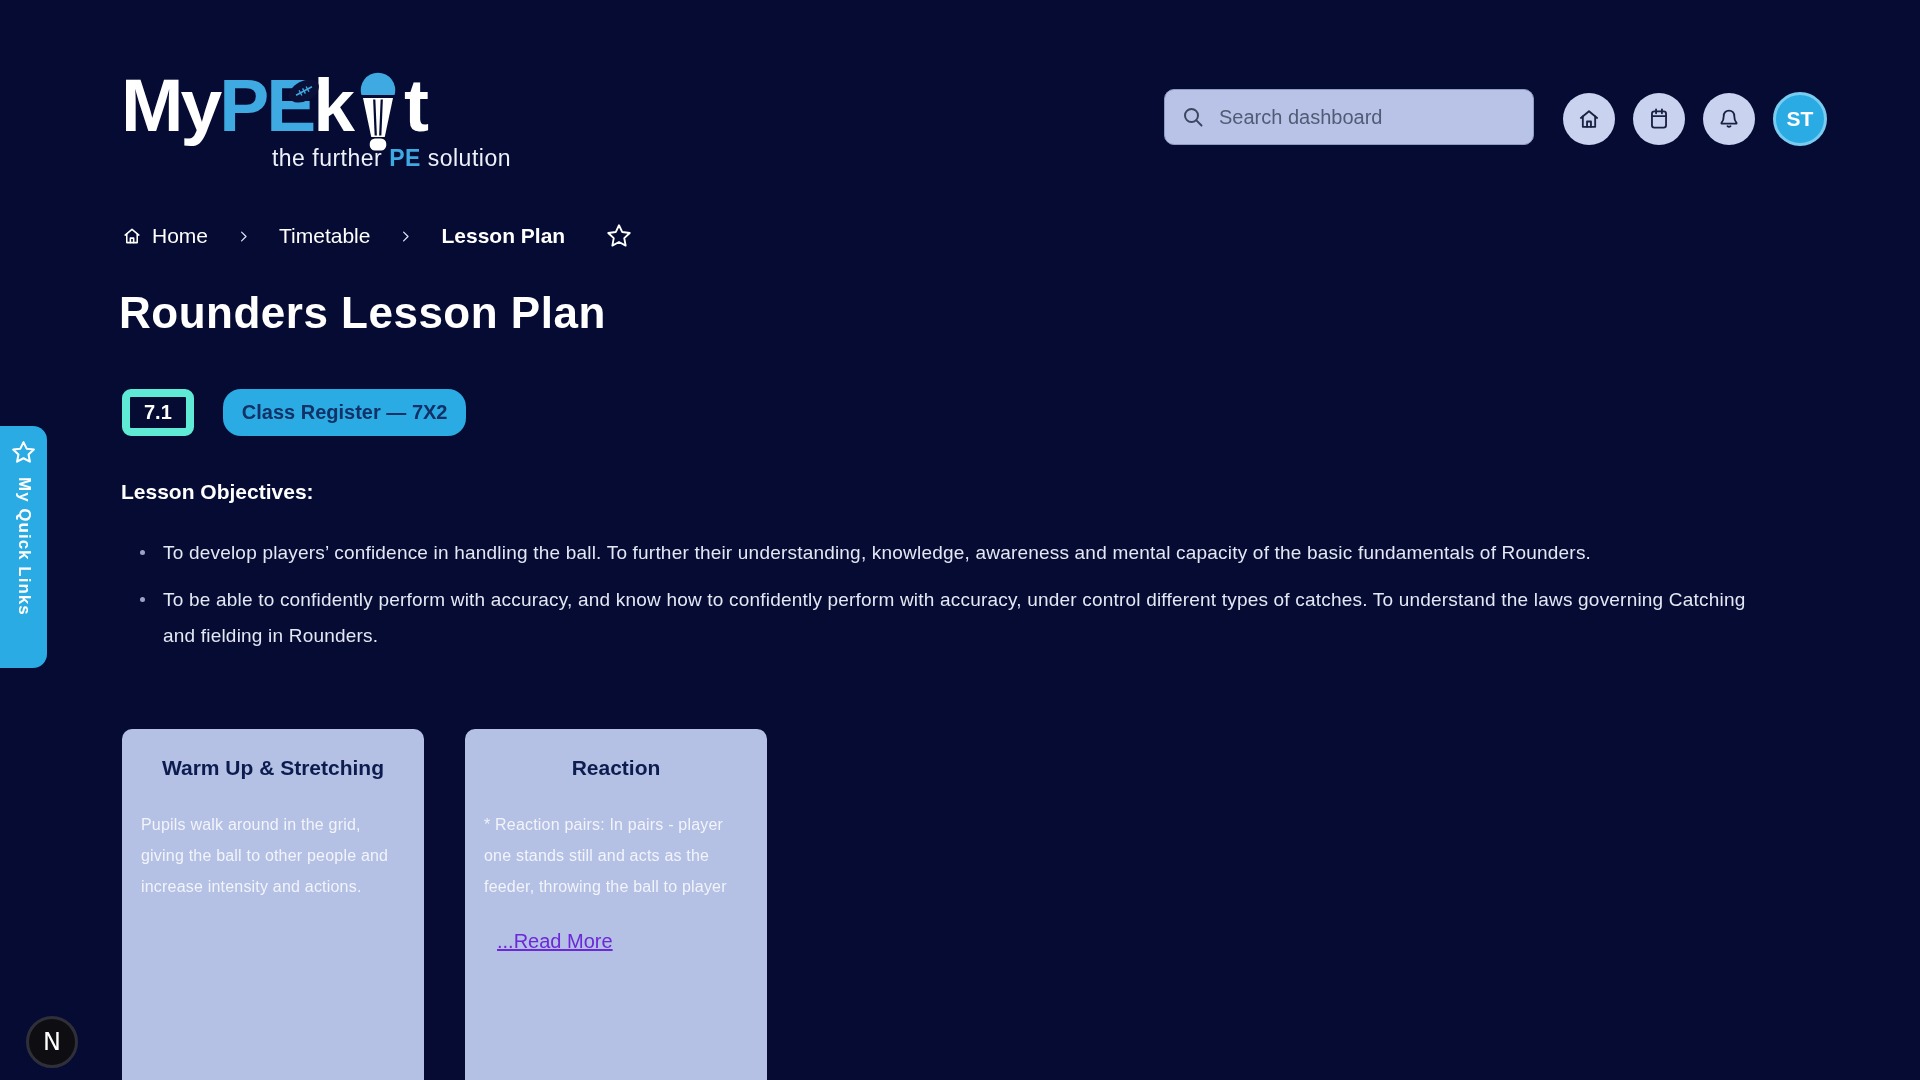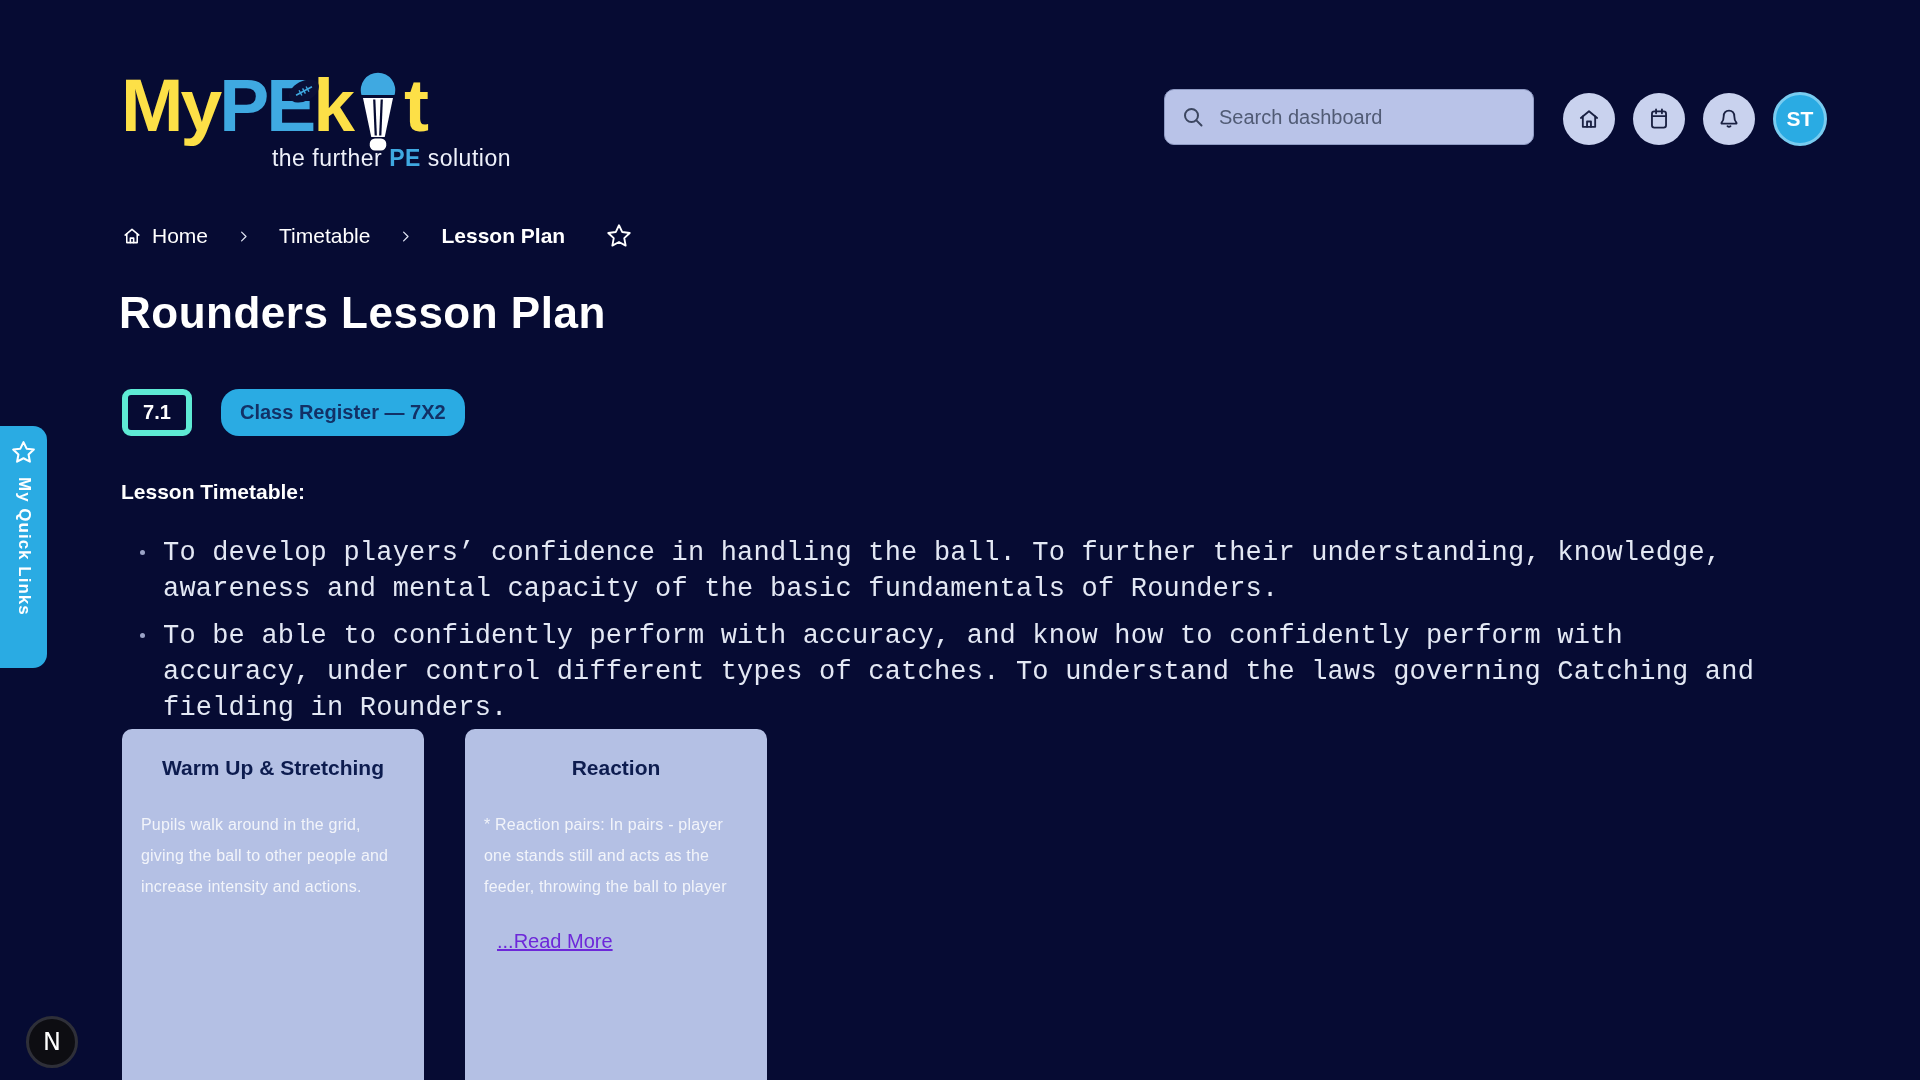--- a/index.html
+++ b/index.html
@@ -7,21 +7,21 @@
   body {
     background:#060b33;
     font-family:"Liberation Sans","DejaVu Sans",sans-serif;
     color:#ffffff;
     position:relative;
   }
 
   
   .logo { position:absolute; left:121px; top:58px; width:390px; }
   .logotype { font-size:75px; font-weight:bold; letter-spacing:-3px; line-height:95px; white-space:pre; position:relative; display:flex; align-items:flex-end; }
-  .logotype .white { color:#fde047; }
+  .logotype .white { color:#ffffff; }
   .logotype .blue  { color:#3fa9e1; }
   .rugby-ball { position:absolute; left:166px; top:22px; width:34px; height:22px; transform:rotate(-28deg); pointer-events:none; }
   .shuttle { display:inline-block; width:46px; height:90px; margin:0 3px -2px 3px; }
   .tagline { margin-top:-8px; text-align:right; font-size:23px; letter-spacing:0.5px; color:#eef1fa; white-space:pre; }
   .tagline .blue { color:#3fa9e1; font-weight:bold; }
 
   .search-wrap {
     position:absolute; left:1164px; top:89px; width:370px; height:56px;
     background:#b9c3e8; border:1px solid #8f9bc4; border-radius:10px;
     display:flex; align-items:center; padding:16px 16px; gap:14px;
@@ -52,36 +52,36 @@
   .crumb { display:flex; align-items:center; gap:9px; color:#ffffff; cursor:pointer; }
   .crumb-sep { color:#dfe3f2; display:flex; align-items:center; }
   .crumb-current { font-weight:bold; }
   .crumb-star { margin-left:12px; color:#ffffff; cursor:pointer; display:flex; }
 
   
   .page-title { position:absolute; left:119px; top:288px; font-size:44px; font-weight:bold; letter-spacing:0.5px; color:#ffffff; }
 
   .badge-row { position:absolute; left:122px; top:389px; display:flex; align-items:center; gap:29px; }
   .badge-group {
-    min-width:70px; height:47px; border:6px solid #5eead4; border-radius:9px;
+    min-width:70px; height:47px; border:8px solid #5eead4; border-radius:9px;
     display:flex; align-items:center; justify-content:center;
     font-size:20px; font-weight:bold; color:#ffffff; padding:0 14px;
   }
   .badge-register {
     height:47px; background:#2aabe3; border-radius:18px;
     display:flex; align-items:center; justify-content:center;
     font-size:20px; font-weight:bold; color:#123166; padding:0 19px; cursor:pointer;
   }
 
   
   .objectives-heading { position:absolute; left:121px; top:480px; font-size:21px; font-weight:bold; color:#ffffff; }
   .objectives-list { position:absolute; left:138px; top:535px; width:1630px; list-style:none; }
   .objectives-list li {
     position:relative; padding-left:25px; margin-bottom:11px;
-    font-size:27px; line-height:36px; letter-spacing:0.2px; color:#e3e8f4;font-family:Liberation Mono, monospace;
+    font-size:19px; line-height:36px; letter-spacing:0.2px; color:#e3e8f4;
   }
   .objectives-list li::before {
     content:""; position:absolute; left:2px; top:15px;
     width:5px; height:5px; border-radius:50%; background:#9aa3c6;
   }
 
   
   .cards { position:absolute; left:122px; top:729px; display:flex; gap:41px; }
   .card {
     width:302px; height:420px; background:#b4c0e4; border-radius:10px;
@@ -205,21 +205,21 @@
   </span>
 </div>
 
 <h1 class="page-title">Rounders Lesson Plan</h1>
 
 <div class="badge-row">
   <div class="badge-group">7.1</div>
   <div class="badge-register">Class Register — 7X2</div>
 </div>
 
-<div class="objectives-heading">Lesson Timetable:</div>
+<div class="objectives-heading">Lesson Objectives:</div>
 <ul class="objectives-list">
   <li>To develop players’ confidence in handling the ball. To further their understanding, knowledge, awareness and mental capacity of the basic fundamentals of Rounders.</li>
   <li>To be able to confidently perform with accuracy, and know how to confidently perform with accuracy, under control different types of catches. To understand the laws governing Catching and fielding in Rounders.</li>
 </ul>
 
 <div class="cards">
   <div class="card">
     <div class="card-title">Warm Up &amp; Stretching</div>
     <div class="card-body">Pupils walk around in the grid, giving the ball to other people and increase intensity and actions.</div>
   </div>

